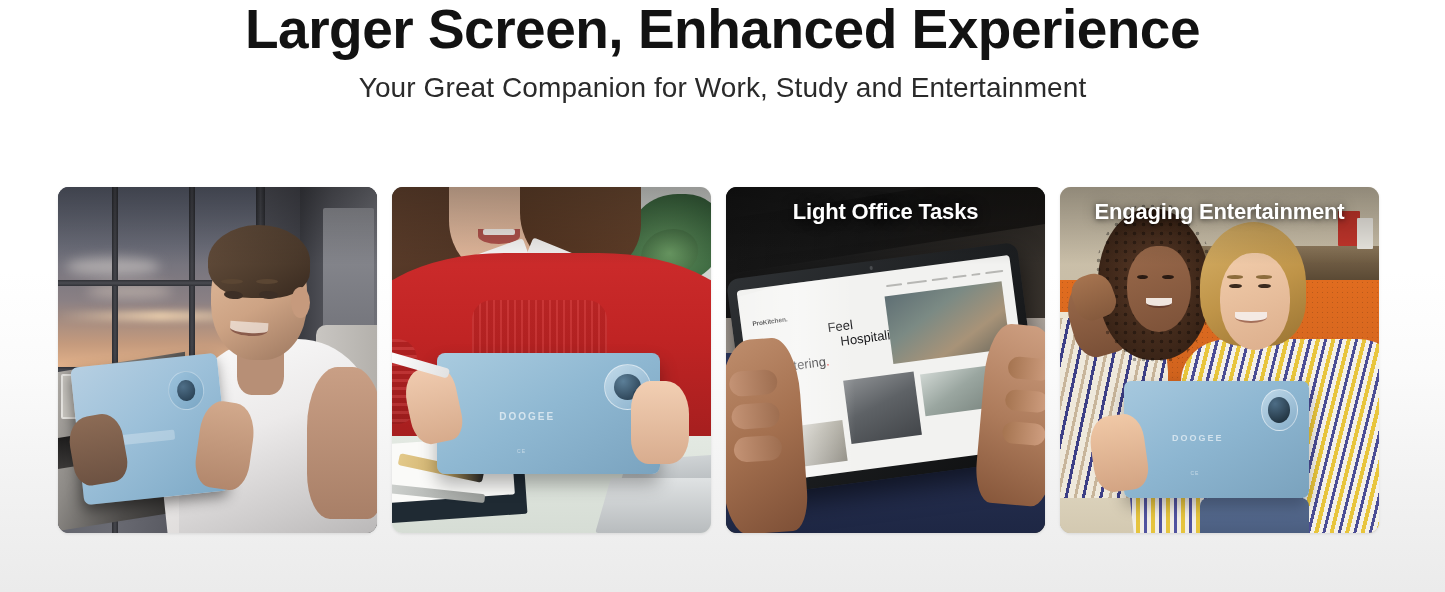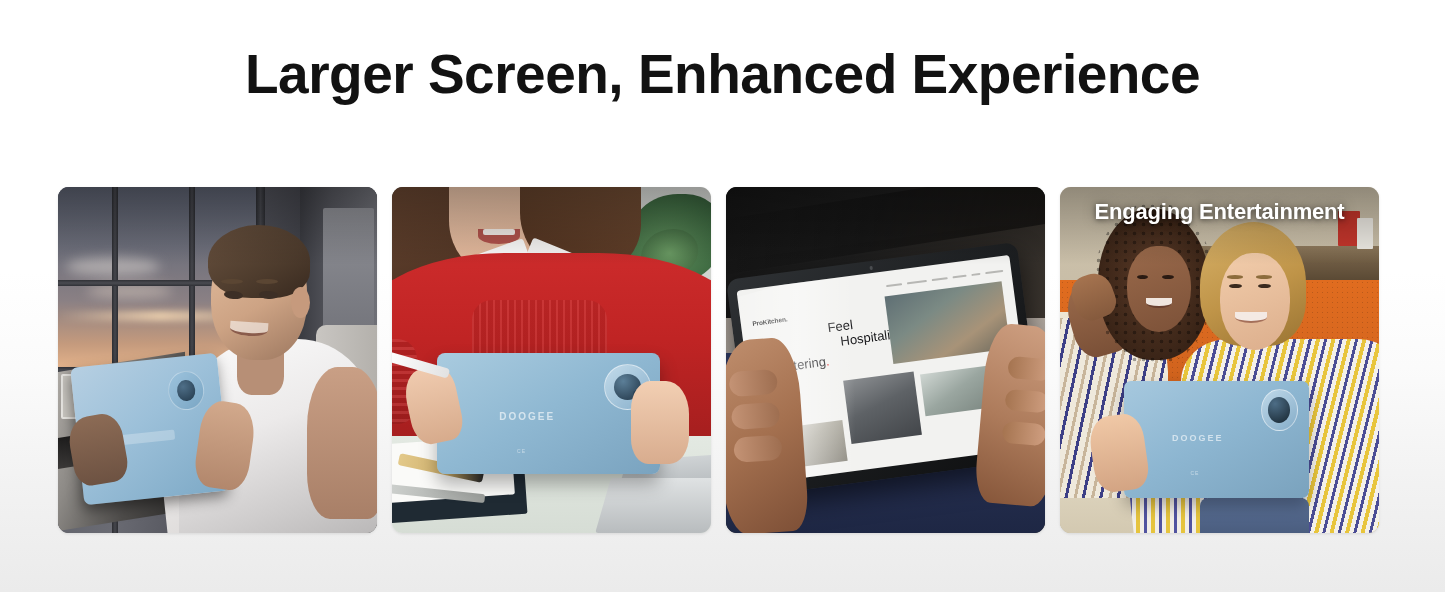--- a/index.html
+++ b/index.html
@@ -4,21 +4,21 @@
 <style>
   * { margin:0; padding:0; box-sizing:border-box; }
   html, body { width:1445px; height:592px; }
   body {
     font-family: "Liberation Sans", sans-serif;
     background: linear-gradient(to bottom, #ffffff 0%, #ffffff 46%, #fbfbfb 62%, #f2f2f2 82%, #ebebeb 100%);
     overflow:hidden; position:relative;
   }
 
   
-  .header { width:100%; text-align:center; padding-top:45px; }
+  .header { width:100%; text-align:center; }
   .headline {
     font-size:55px; font-weight:bold; color:#121212;
     letter-spacing:-0.5px; line-height:1.08; white-space:nowrap;
   }
   .subhead {
     font-size:28px; font-weight:normal; color:#2a2a2a;
     margin-top:13px; letter-spacing:0.1px; white-space:nowrap;
   }
 
   
@@ -576,20 +576,21 @@
     position:absolute; left:10%; top:66%; width:17%; height:22%;
     background:linear-gradient(to bottom,#f0c8a6,#d3a483);
     border-radius:38% 34% 30% 34%; z-index:20; transform:rotate(-8deg);
   }
 </style>
 </head>
 <body>
 
 <div class="header">
   <div class="headline">Larger Screen, Enhanced Experience</div>
+  <div class="subhead">Your Great Companion for Work, Study and Entertainment</div>
 </div>
 
 <div class="card-row">
 
   <div class="card c1">
     <div class="scene">
       <div class="win-wall"></div>
       <div class="sky">
         <div class="cloud cl1"></div>
         <div class="cloud cl2"></div>
@@ -703,20 +704,21 @@
         <div class="fing" style="top:33%"></div>
         <div class="fing" style="top:50%"></div>
       </div>
       <div class="hand-r">
         <div class="fing" style="top:18%"></div>
         <div class="fing" style="top:36%"></div>
         <div class="fing" style="top:54%"></div>
       </div>
     </div>
     <div class="topshade"></div>
+    <div class="card-label">Light Office Tasks</div>
   </div>
 
   <div class="card c4">
     <div class="scene">
       <div class="wall"></div>
       <div class="shelf"></div>
       <div class="redbox"></div>
       <div class="whitebox"></div>
       <div class="shelf2"></div>
       <div class="sofa-back"></div>

